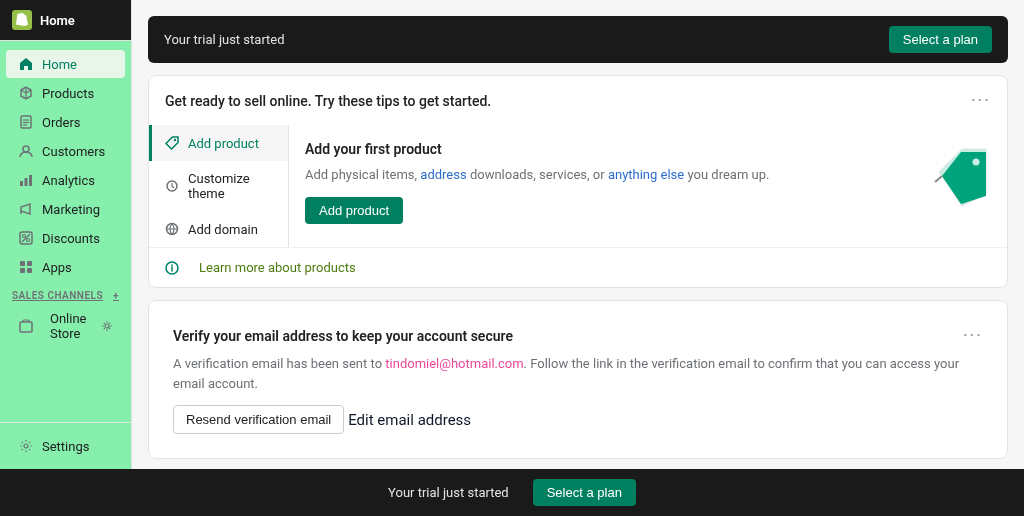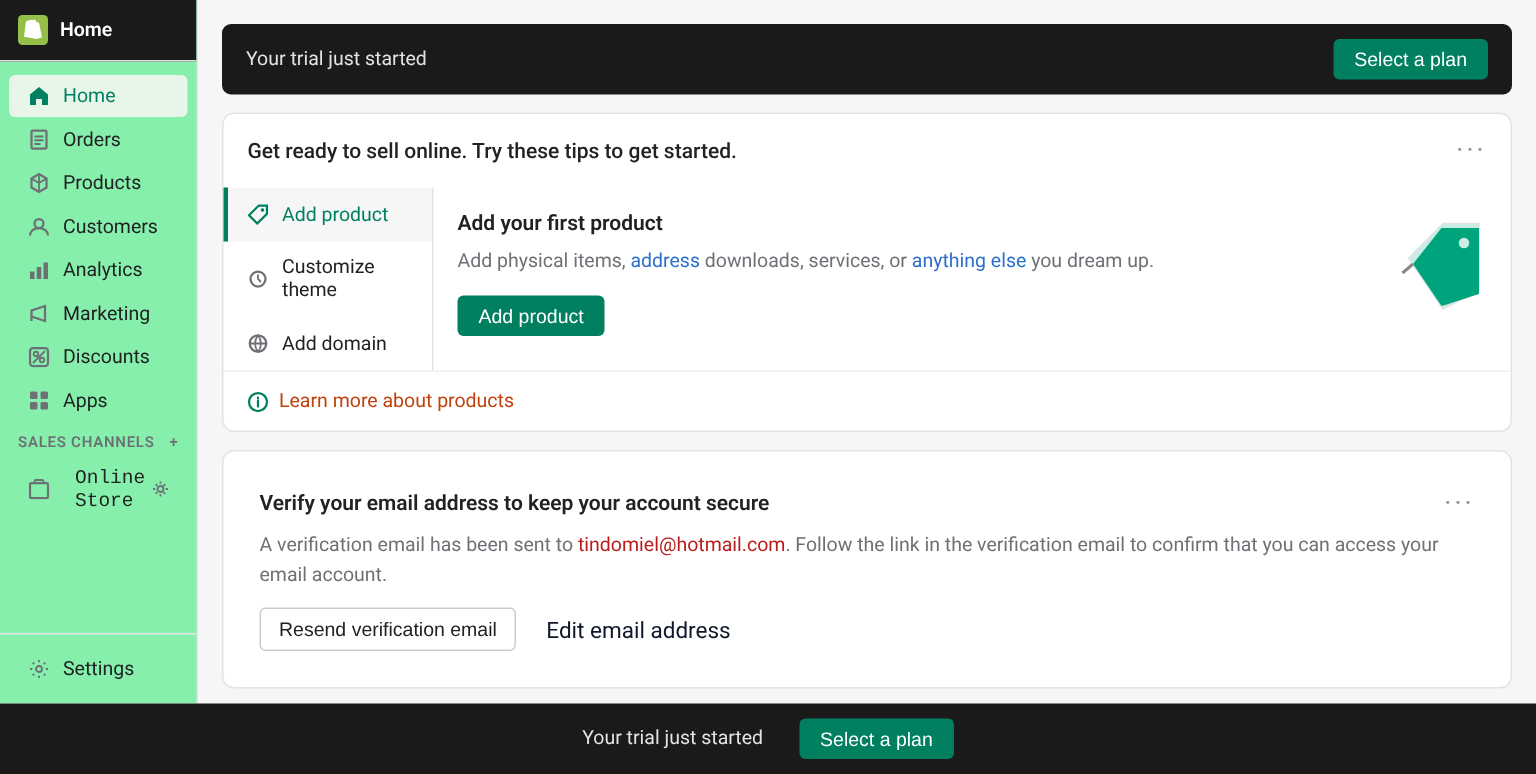--- a/index.html
+++ b/index.html
@@ -11,23 +11,23 @@
     
     .sidebar { width: 132px; background: #86efac; border-right: 1px solid #e1e3e5; display: flex; flex-direction: column; height: 100%; overflow-y: auto; flex-shrink: 0; }
     .sidebar-logo { display: flex; align-items: center; padding: 10px 12px; border-bottom: 1px solid #e1e3e5; background: #1a1a1a; }
     .sidebar-logo-icon { width: 20px; height: 20px; background: #95bf47; border-radius: 3px; display: flex; align-items: center; justify-content: center; margin-right: 8px; }
     .sidebar-logo-text { color: #fff; font-size: 13px; font-weight: 600; }
     .sidebar-nav { flex: 1; padding: 8px 0; }
     .sidebar-item { display: flex; align-items: center; padding: 6px 12px; cursor: pointer; color: #202223; font-size: 13px; border-radius: 4px; margin: 1px 6px; }
     .sidebar-item.active { background: #e8f5e9; color: #008060; }
     .sidebar-item-icon { width: 16px; height: 16px; margin-right: 8px; display: flex; align-items: center; justify-content: center; flex-shrink: 0; }
     .sidebar-item-label { font-size: 13px; }
-    .sidebar-section-label { font-size: 10px; font-weight: 600; color: #6d7175; text-transform: uppercase; padding: 8px 12px 4px; letter-spacing: 0.5px; display: flex; align-items: flex-start; justify-content: space-between; }
+    .sidebar-section-label { font-size: 10px; font-weight: 600; color: #6d7175; text-transform: uppercase; padding: 8px 12px 4px; letter-spacing: 0.5px; display: flex; align-items: flex-start; justify-content: space-between; text-decoration: underline; }
     .sidebar-section-label .plus-icon { cursor: pointer; color: #6d7175; }
-    .sidebar-sub-item { display: flex; align-items: center; justify-content: space-between; padding: 5px 12px; cursor: pointer; color: #202223; font-size: 13px; margin: 1px 6px; border-radius: 4px; font-family: Liberation Mono, monospace; }
+    .sidebar-sub-item { display: flex; align-items: center; justify-content: space-between; padding: 5px 12px; cursor: pointer; color: #202223; font-size: 13px; margin: 1px 6px; border-radius: 4px; }
 
     
     .sidebar-footer { padding: 8px 0; border-top: 1px solid #e1e3e5; }
     .sidebar-footer .sidebar-item { margin: 1px 6px; }
 
     
     .main { flex: 1; overflow-y: auto; padding: 16px; display: flex; flex-direction: column; gap: 12px; }
 
     
     .trial-banner { background: #1a1a1a; color: #fff; border-radius: 6px; padding: 10px 16px; display: flex; align-items: center; justify-content: space-between; }
@@ -46,29 +46,29 @@
     .tip-item-icon { width: 16px; height: 16px; margin-right: 8px; display: flex; align-items: center; justify-content: center; flex-shrink: 0; }
     .tip-item-label { font-size: 13px; }
     .tips-content { flex: 1; padding: 16px; display: flex; align-items: flex-start; justify-content: flex-end; }
     .tips-content-text { flex: 1; }
     .tips-content-title { font-size: 14px; font-weight: 600; color: #202223; margin-bottom: 8px; }
     .tips-content-desc { font-size: 13px; color: #6d7175; line-height: 1.5; margin-bottom: 12px; }
     .tips-content-desc a { color: #2c6ecb; text-decoration: none; }
     .btn-add-product { background: #008060; color: #fff; border: none; border-radius: 4px; padding: 6px 14px; font-size: 13px; cursor: pointer; font-weight: 500; }
     .tips-illustration { width: 60px; height: 70px; display: flex; align-items: center; justify-content: center; margin-left: 12px; }
     .tips-footer { padding: 12px 16px; border-top: 1px solid #f0f0f0; }
-    .tips-learn-link { color: #c2410c; font-size: 13px; text-decoration: none; display: flex; align-items: center; gap: 7px; }
+    .tips-learn-link { color: #4d7c0f; font-size: 13px; text-decoration: none; display: flex; align-items: center; gap: 20px; }
 
     
     .verify-card { background: #fff; border: 1px solid #e1e3e5; border-radius: 8px; padding: 24px; }
     .verify-header { display: flex; align-items: center; justify-content: space-between; margin-bottom: 8px; }
     .verify-title { font-size: 14px; font-weight: 600; color: #202223; }
     .verify-desc { font-size: 13px; color: #6d7175; line-height: 1.5; margin-bottom: 12px; }
-    .verify-desc a { color: #b91c1c; text-decoration: none; }
-    .verify-actions { display: flex; align-items: center; gap: 20px; }
+    .verify-desc a { color: #ec4899; text-decoration: none; }
+    .verify-actions { display: flex; align-items: center; gap: 4px; }
     .btn-resend { background: #fff; color: #202223; border: 1px solid #c9cccf; border-radius: 4px; padding: 6px 12px; font-size: 13px; cursor: pointer; }
     .link-edit { color: #0f172a; font-size: 15px; text-decoration: none; cursor: pointer; }
 
     
     .tutorials-card { background: #fff; border: 1px solid #e1e3e5; border-radius: 8px; padding: 16px; }
 
     
     .bottom-bar { background: #1a1a1a; color: #fff; padding: 10px 16px; display: flex; align-items: center; justify-content: center; gap: 24px; flex-shrink: 0; }
     .bottom-bar-text { font-size: 13px; color: #e3e3e3; }
     .btn-select-plan-bottom { background: #008060; color: #fff; border: none; border-radius: 4px; padding: 6px 14px; font-size: 13px; cursor: pointer; font-weight: 500; }
@@ -98,37 +98,37 @@
           <svg width="14" height="14" viewBox="0 0 14 14" fill="none">
             <path d="M7 1L1 6V13H5V9H9V13H13V6L7 1Z" fill="#008060"></path>
           </svg>
         </span>
         <span class="sidebar-item-label">Home</span>
       </div>
 
       <div class="sidebar-item">
         <span class="sidebar-item-icon">
           <svg width="14" height="14" viewBox="0 0 14 14" fill="none">
+            <path d="M2 4L7 1L12 4V10L7 13L2 10V4Z" stroke="#6d7175" stroke-width="1.5" fill="none"></path>
+            <path d="M7 1V13M2 4L7 7M12 4L7 7" stroke="#6d7175" stroke-width="1.2"></path>
+          </svg>
+        </span>
+        <span class="sidebar-item-label">Products</span>
+      </div>
+
+      <div class="sidebar-item">
+        <span class="sidebar-item-icon">
+          <svg width="14" height="14" viewBox="0 0 14 14" fill="none">
             <rect x="2" y="1" width="10" height="12" rx="1" stroke="#6d7175" stroke-width="1.5" fill="none"></rect>
             <line x1="4" y1="5" x2="10" y2="5" stroke="#6d7175" stroke-width="1.2"></line>
             <line x1="4" y1="7.5" x2="10" y2="7.5" stroke="#6d7175" stroke-width="1.2"></line>
             <line x1="4" y1="10" x2="8" y2="10" stroke="#6d7175" stroke-width="1.2"></line>
           </svg>
         </span>
         <span class="sidebar-item-label">Orders</span>
-      </div>
-
-      <div class="sidebar-item">
-        <span class="sidebar-item-icon">
-          <svg width="14" height="14" viewBox="0 0 14 14" fill="none">
-            <path d="M2 4L7 1L12 4V10L7 13L2 10V4Z" stroke="#6d7175" stroke-width="1.5" fill="none"></path>
-            <path d="M7 1V13M2 4L7 7M12 4L7 7" stroke="#6d7175" stroke-width="1.2"></path>
-          </svg>
-        </span>
-        <span class="sidebar-item-label">Products</span>
       </div>
 
       <div class="sidebar-item">
         <span class="sidebar-item-icon">
           <svg width="14" height="14" viewBox="0 0 14 14" fill="none">
             <circle cx="7" cy="5" r="3" stroke="#6d7175" stroke-width="1.5" fill="none"></circle>
             <path d="M1 13C1 10.2 3.7 8 7 8C10.3 8 13 10.2 13 13" stroke="#6d7175" stroke-width="1.5" fill="none"></path>
           </svg>
         </span>
         <span class="sidebar-item-label">Customers</span>

